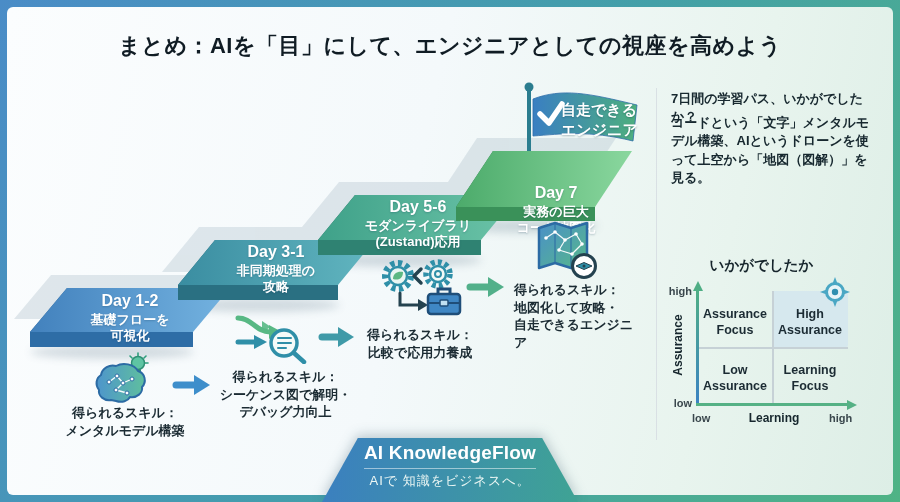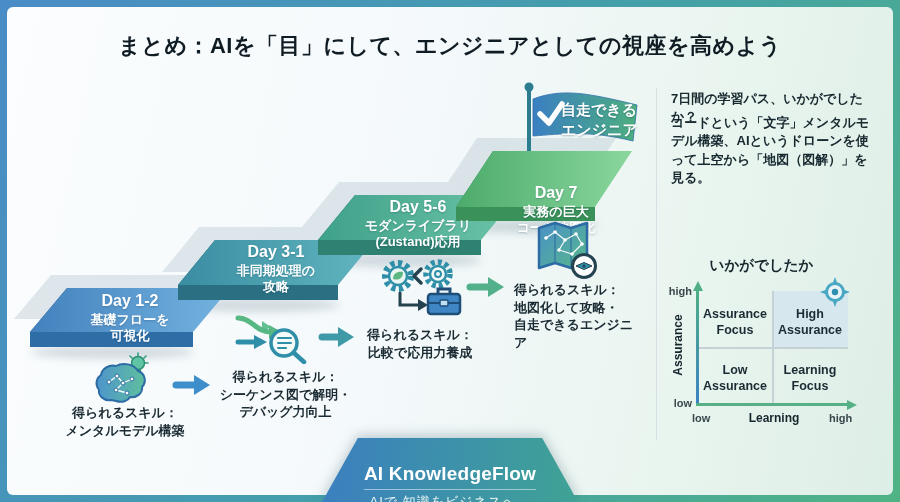--- a/index.html
+++ b/index.html
@@ -51,21 +51,21 @@
   .m-tx-h { left:165px; top:160px; }
   .m-xlabel { position:absolute; left:78px; top:159px; width:64px; text-align:center;
               font-size:12px; font-weight:700; color:#16262d; }
   .m-ylabel { position:absolute; left:-26px; top:86px; width:80px; text-align:center;
               transform:rotate(-90deg); font-size:12px; font-weight:700; color:#16262d; }
   .m-target { position:absolute; left:156px; top:25px; }
   .footer-wrap { position:absolute; left:322px; top:438px; width:256px; height:64px;
                  filter:drop-shadow(0 -3px 6px rgba(20,60,80,.25)); z-index:5; }
   .footer { width:100%; height:100%; clip-path:polygon(14% 0,86% 0,100% 100%,0 100%);
             background:linear-gradient(95deg,#3b7fc0,#3fa394); text-align:center; color:#fff; }
-  .f-brand { font-size:19px; font-weight:700; padding-top:25px; letter-spacing:.2px; }
+  .f-brand { font-size:19px; font-weight:700; padding-top:4px; letter-spacing:.2px; }
   .f-by { font-size:8.5px; color:#d8e9f3; letter-spacing:1px; margin-top:1px; }
   .f-rule { width:172px; height:1px; background:rgba(255,255,255,.5); margin:4px auto 3px; }
   .f-tag { font-size:13px; color:#ecf7f4; letter-spacing:1px; }
   .k1 { left:50px;  top:404px; width:150px; }
   .k2 { left:208px; top:368px; width:155px; }
   .k3 { left:345px; top:326px; width:150px; }
   .k4 { left:514px; top:281px; width:130px; text-align:left; }
   .st1 { left:55px;  top:292px; width:150px; }
   .st2 { left:201px; top:243px; width:150px; }
   .st3 { left:343px; top:198px; width:150px; }

